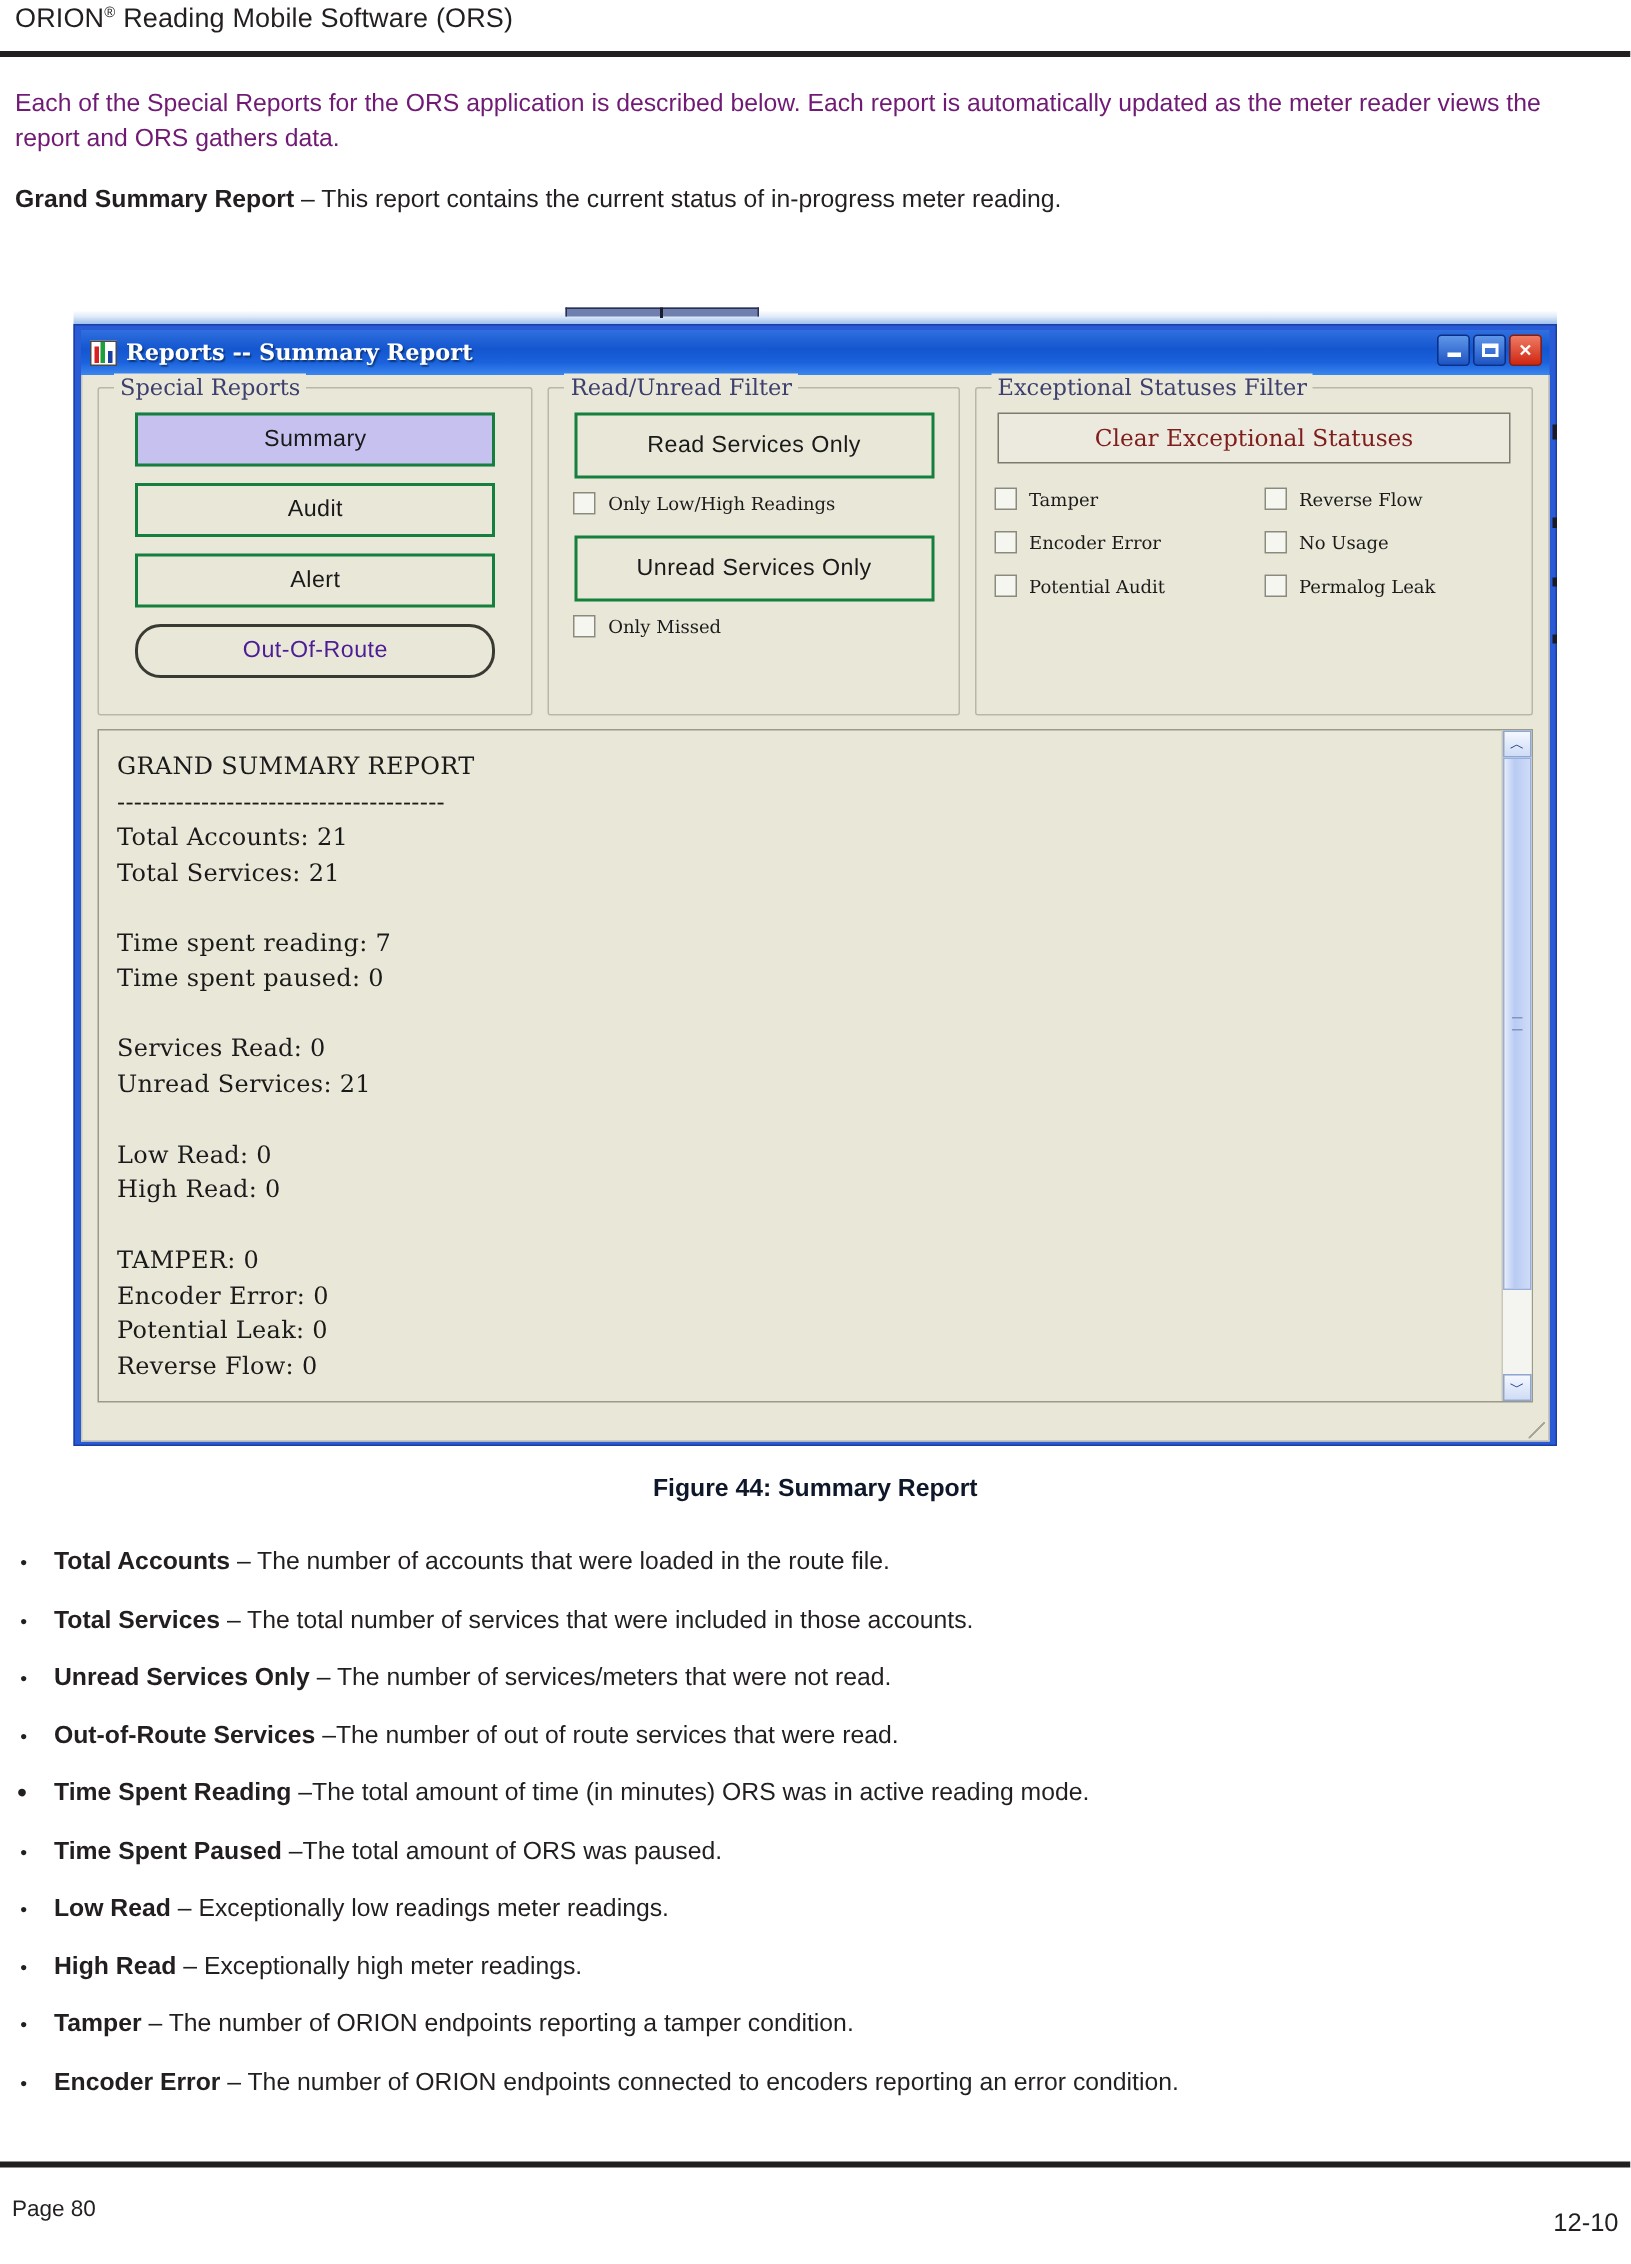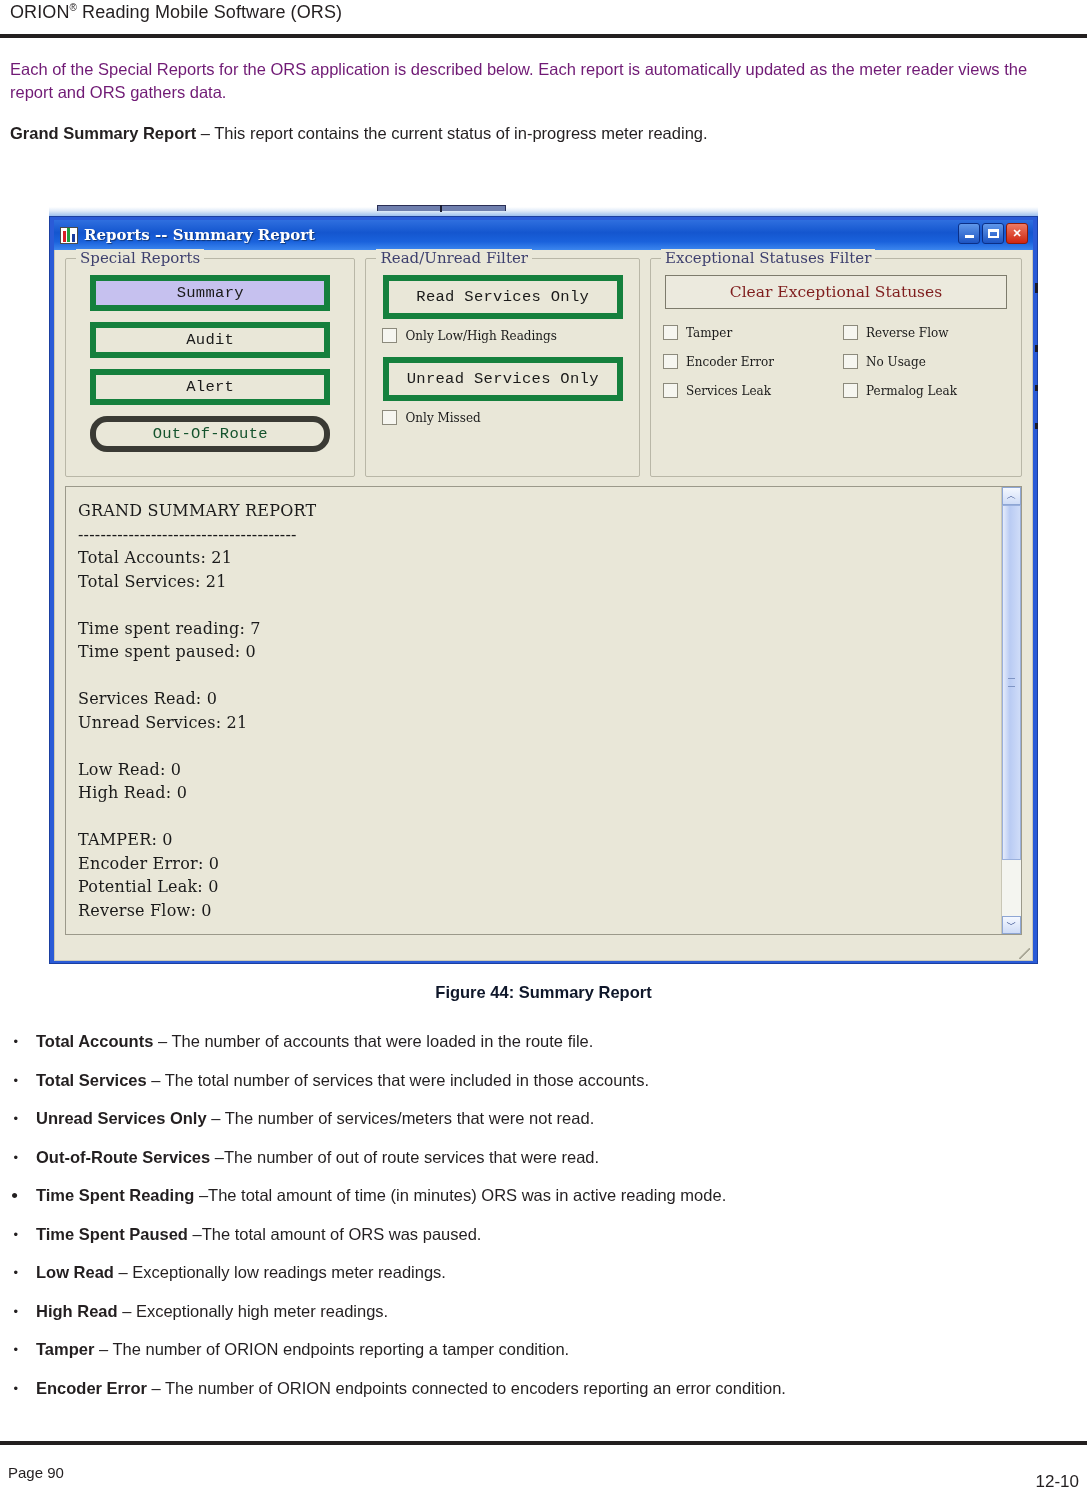--- a/index.html
+++ b/index.html
@@ -116,30 +116,30 @@
     background:#e9e7d8;padding:0 4px;
     font-family:"DejaVu Serif", serif;
     font-size:15px;color:#3d3f6e;white-space:nowrap;
   }
   .gb-special{width:291px;height:219px;}
   .gb-readunread{width:275px;height:219px;}
   .gb-exceptional{width:372px;height:219px;}
 
   .xp-btn{
     display:flex;align-items:center;justify-content:center;
-    border:6px solid #15803d;
+    border:2px solid #15803d;
     background:#e9e7d8;
-    font-family:Liberation Mono, monospace;
+    font-family:Liberation Sans, sans-serif;
     font-size:15.5px;color:#1a1a1a;
     box-sizing:border-box;
     letter-spacing:.3px;
   }
   .btn-special{width:240px;height:36px;margin:0 auto 11px auto;}
   .btn-special.selected{background:#c6c1ef;}
-  .btn-special.disabled{color:#14532d;border-color:#3a3a34;border-radius:17px;}
+  .btn-special.disabled{color:#4c1d95;border-color:#3a3a34;border-radius:17px;}
 
   .btn-wide{width:240px;height:44px;margin:0 auto;}
   .btn-clear{
     width:342px;height:34px;margin:0 auto;
     border:1px solid #7d7b6c;
     background:#eceade;
     display:flex;align-items:center;justify-content:center;
     font-family:"DejaVu Serif", serif;font-size:15.5px;color:#7f1d1d;
     box-sizing:border-box;
   }
@@ -301,21 +301,21 @@
           <div class="cbrow" style="margin:0;">
             <span class="cbox"></span>
             <span class="cblabel">Encoder Error</span>
           </div>
           <div class="cbrow" style="margin:0;">
             <span class="cbox"></span>
             <span class="cblabel">No Usage</span>
           </div>
           <div class="cbrow" style="margin:0;">
             <span class="cbox"></span>
-            <span class="cblabel">Services Leak</span>
+            <span class="cblabel">Potential Audit</span>
           </div>
           <div class="cbrow" style="margin:0;">
             <span class="cbox"></span>
             <span class="cblabel">Permalog Leak</span>
           </div>
         </div>
       </div>
 
     </div>
 
@@ -397,14 +397,14 @@
     <span class="dot">•</span>
     <span class="btext"><b>Tamper</b><span> – The number of ORION endpoints reporting a tamper condition.</span></span>
   </div>
   <div class="bullet">
     <span class="dot">•</span>
     <span class="btext"><b>Encoder Error</b><span> – The number of ORION endpoints connected to encoders reporting an error condition.</span></span>
   </div>
 </div>
 
 <div class="footer-rule"></div>
-<div class="footer-left">Page 90</div>
+<div class="footer-left">Page 80</div>
 <div class="footer-right">12-10</div>
 
 </body></html>

